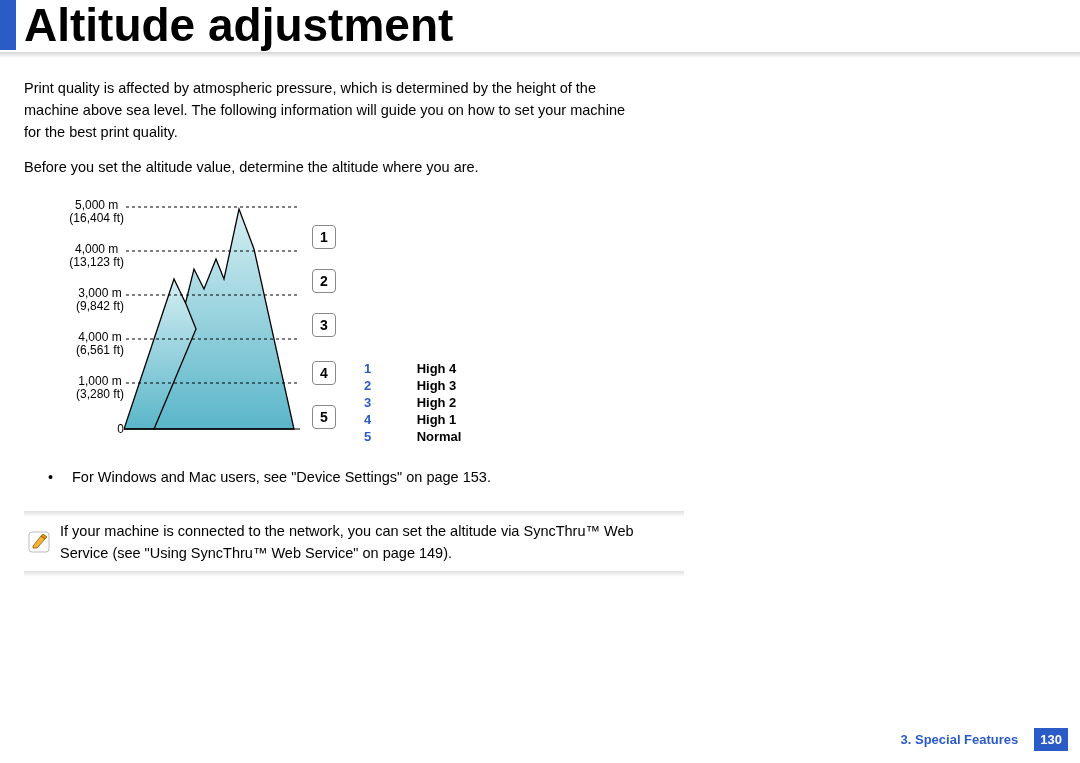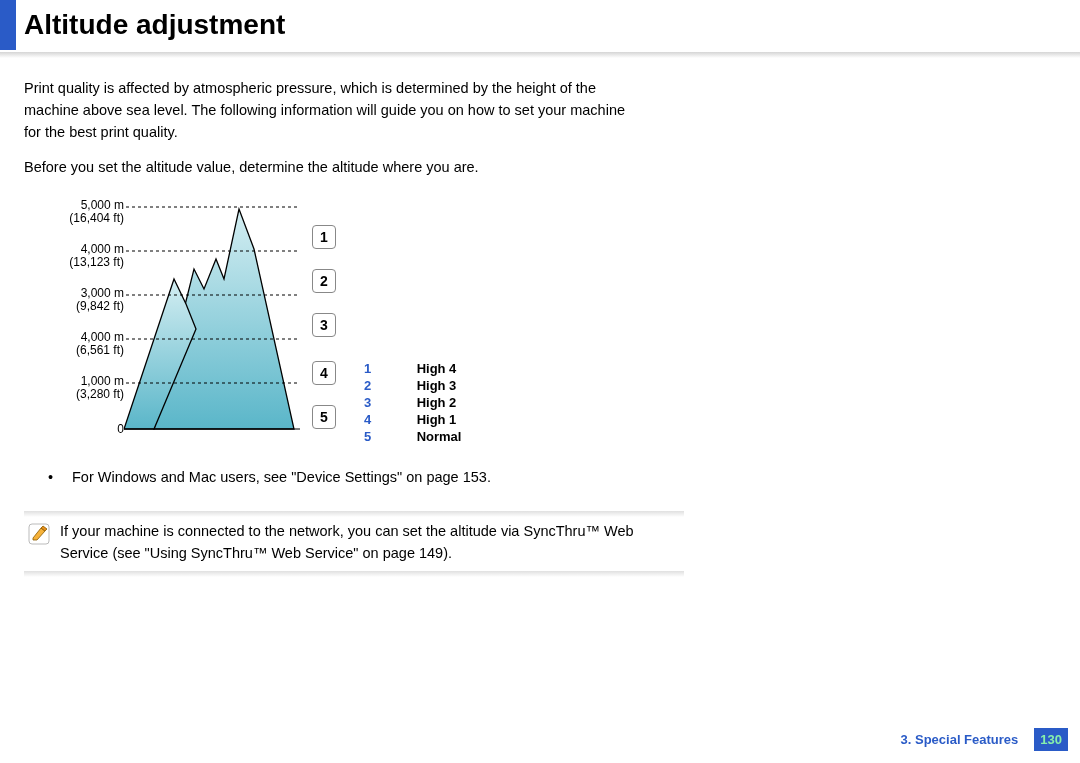--- a/index.html
+++ b/index.html
@@ -17,21 +17,21 @@
   .header-bar {
     display: flex;
     align-items: stretch;
     height: 50px;
   }
   .header-accent {
     width: 16px;
     background: #2a5bc7;
   }
   .header-title {
-    font-size: 28px;
+    font-size: 46px;
     font-weight: bold;
     color: #000;
     padding-left: 8px;
     line-height: 50px;
   }
   .header-gradient {
     margin-top: 2px;
     height: 6px;
     background: linear-gradient(to bottom, #d5d5d5, #fff);
   }
@@ -45,21 +45,21 @@
     margin: 0 16px 14px 0;
   }
   .diagram-area {
     position: relative;
     height: 260px;
     margin: 20px 0 10px 0;
   }
   .alt-label {
     position: absolute;
     right: calc(100% - 100px);
-    text-align: right;
+    text-align: center;
     font-size: 12px;
     line-height: 1.1;
   }
   .alt-label .ft { font-size: 12px; }
   .mountain-svg {
     position: absolute;
     left: 100px;
     top: 0;
   }
   .zone-box {
@@ -92,20 +92,21 @@
   .note-divider {
     height: 6px;
     background: linear-gradient(to bottom, #e0e0e0, #fff);
     margin: 26px 0 4px 24px;
     width: 660px;
   }
   .note-box {
     display: flex;
     margin: 0 0 0 28px;
     width: 650px;
+    align-items: center;
   }
   .note-icon {
     width: 24px;
     flex-shrink: 0;
     padding-top: 2px;
   }
   .note-text {
     font-size: 14.5px;
     line-height: 1.5;
     padding-left: 8px;
@@ -118,21 +119,21 @@
     align-items: center;
     gap: 16px;
   }
   .footer-chapter {
     color: #2a5bc7;
     font-weight: bold;
     font-size: 13px;
   }
   .footer-page {
     background: #2a5bc7;
-    color: #86efac;
+    color: #ffffff;
     font-weight: bold;
     font-size: 13px;
     padding: 4px 6px;
   }
 </style>
 </head>
 <body>
 
 <div class="header-bar">
   <div class="header-accent"></div>

